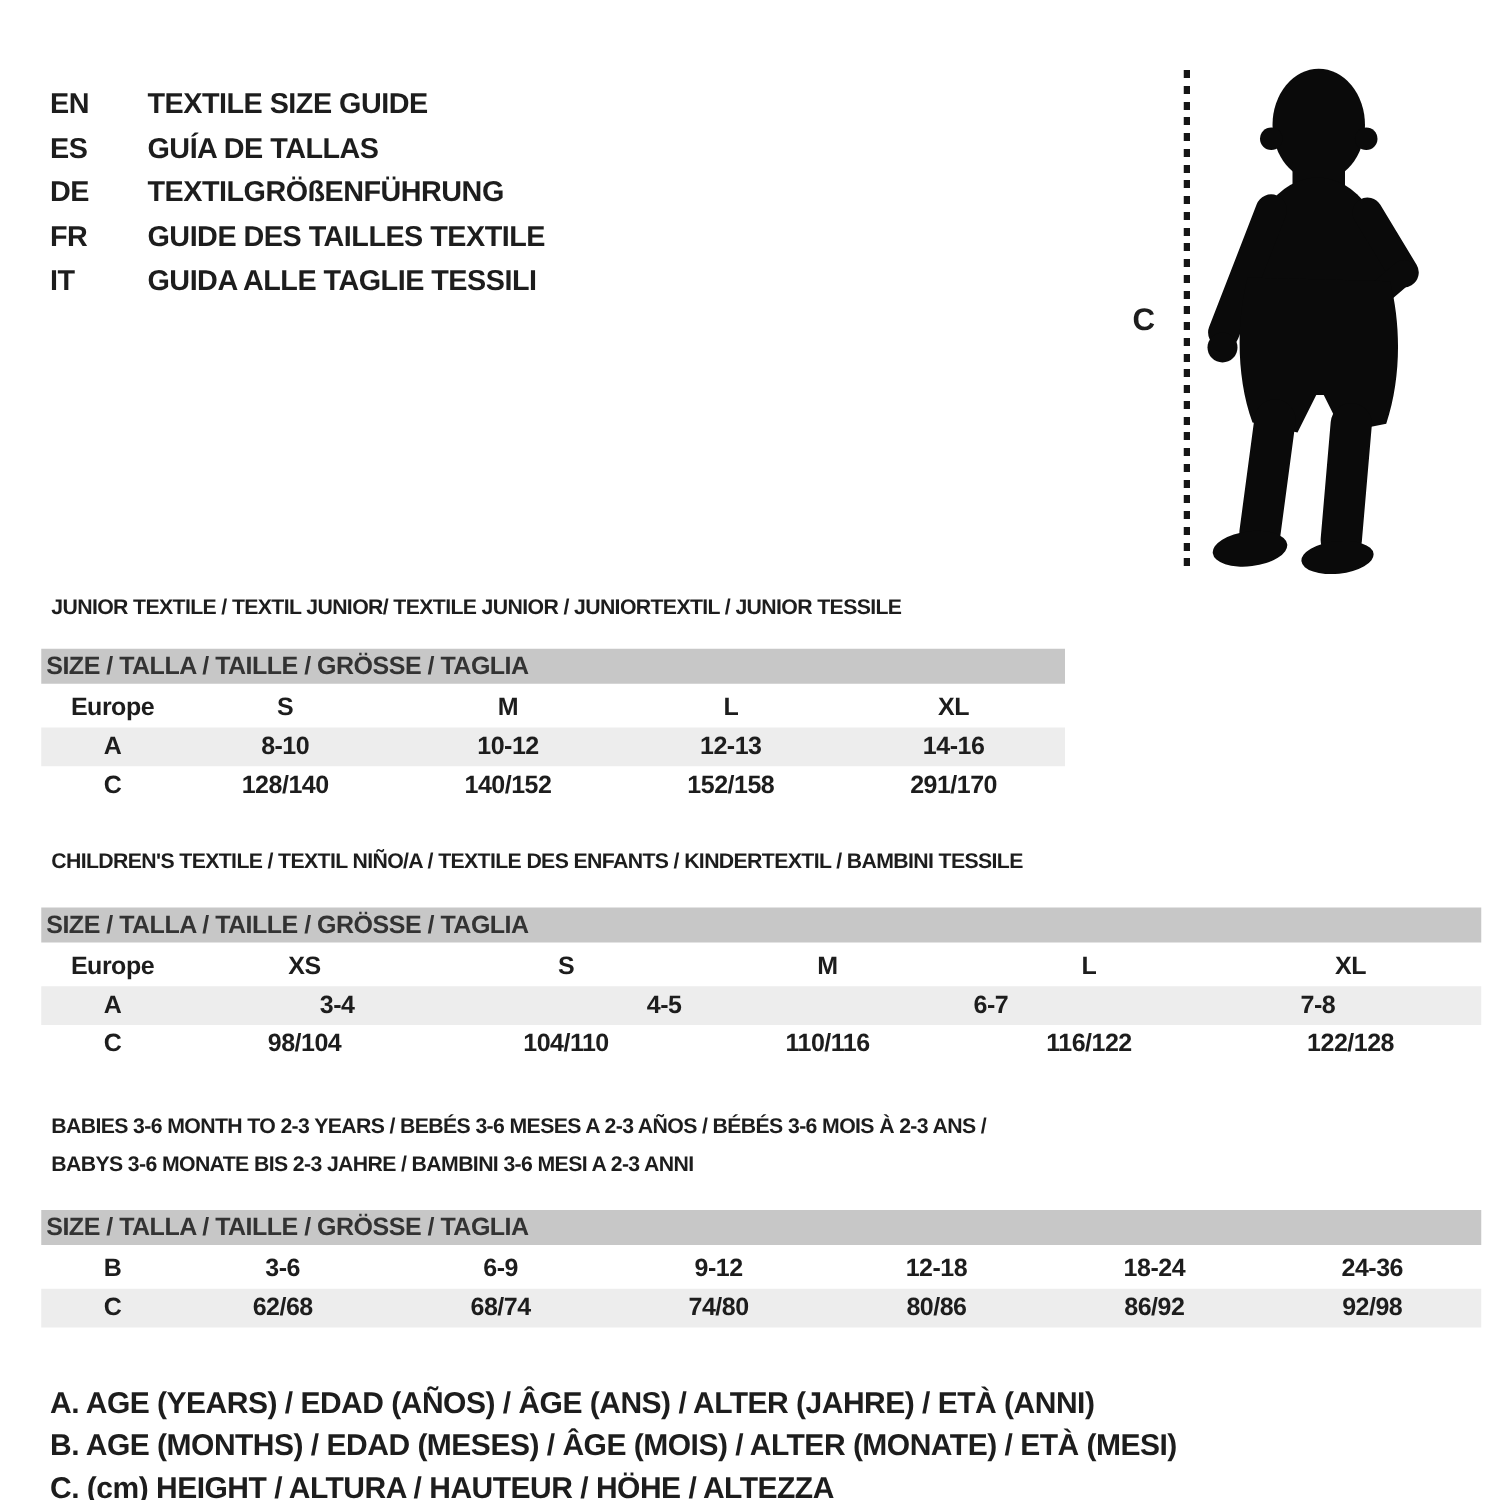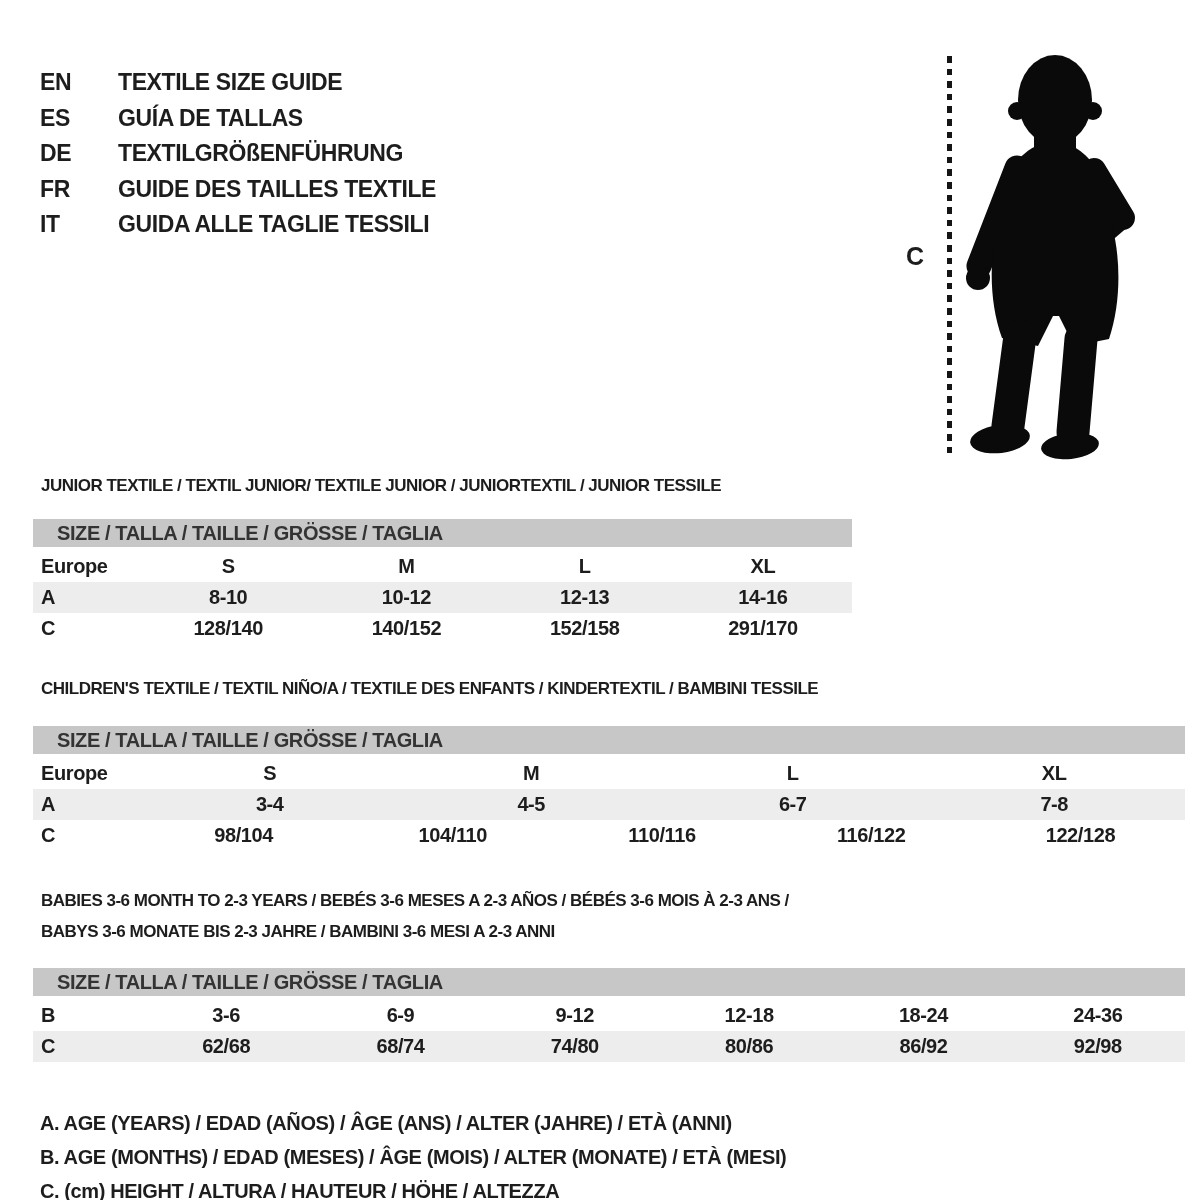--- a/index.html
+++ b/index.html
@@ -24,29 +24,29 @@
   .sec-title{padding-left:8px;font-size:17px;line-height:31px;letter-spacing:-0.5px;white-space:nowrap;}
   .sec-table{position:absolute;left:0;right:0;}
   .sec-junior{top:434px;width:819px;}
   .sec-junior .sec-table{top:49px;}
   .sec-children{top:637px;width:1152px;}
   .sec-children .sec-table{top:53px;}
   .sec-babies{top:849px;width:1152px;}
   .sec-babies .sec-table{top:83px;}
   .size-bar{
     height:28px;line-height:28px;background:#c7c7c7;color:#333333;
-    padding-left:24px;font-size:20px;letter-spacing:-0.4px;margin-bottom:4px;
+    padding-left:4px;font-size:20px;letter-spacing:-0.4px;margin-bottom:4px;
   }
   .trow{display:flex;height:31px;line-height:31px;font-size:20px;letter-spacing:-0.4px;}
   .trow.shaded{background:#ededed;}
   .tcell{flex:1;text-align:center;}
-  .tcell.label{flex:0 0 106px;text-align:left;padding-left:8px;box-sizing:border-box;}
+  .tcell.label{flex:0 0 106px;text-align:center;padding-left:8px;box-sizing:border-box;}
   
   .legend{position:absolute;left:40px;top:1070px;}
-  .legend-line{font-size:20px;line-height:34px;letter-spacing:-0.4px;white-space:nowrap;}
+  .legend-line{font-size:24px;line-height:34px;letter-spacing:-0.4px;white-space:nowrap;}
 </style>
 </head>
 <body>
 
 <div class="canvas">
 
   <div class="lang-block">
     <div class="lang-line">
       <span class="lang-code">EN</span>
       <span class="lang-title">TEXTILE SIZE GUIDE</span>
@@ -127,20 +127,21 @@
     </div>
   </section>
 
   <section class="sec sec-children">
     <div class="sec-title">CHILDREN'S TEXTILE / TEXTIL NIÑO/A / TEXTILE DES ENFANTS / KINDERTEXTIL / BAMBINI TESSILE</div>
     <div class="sec-table">
       <div class="size-bar">SIZE / TALLA / TAILLE / GRÖSSE / TAGLIA</div>
       <div class="tbody">
           <div class="trow">
             <div class="tcell label">Europe</div>
+            <div class="tcell">XS</div>
             <div class="tcell">S</div>
             <div class="tcell">M</div>
             <div class="tcell">L</div>
             <div class="tcell">XL</div>
           </div>
           <div class="trow shaded">
             <div class="tcell label">A</div>
             <div class="tcell">3-4</div>
             <div class="tcell">4-5</div>
             <div class="tcell">6-7</div>

